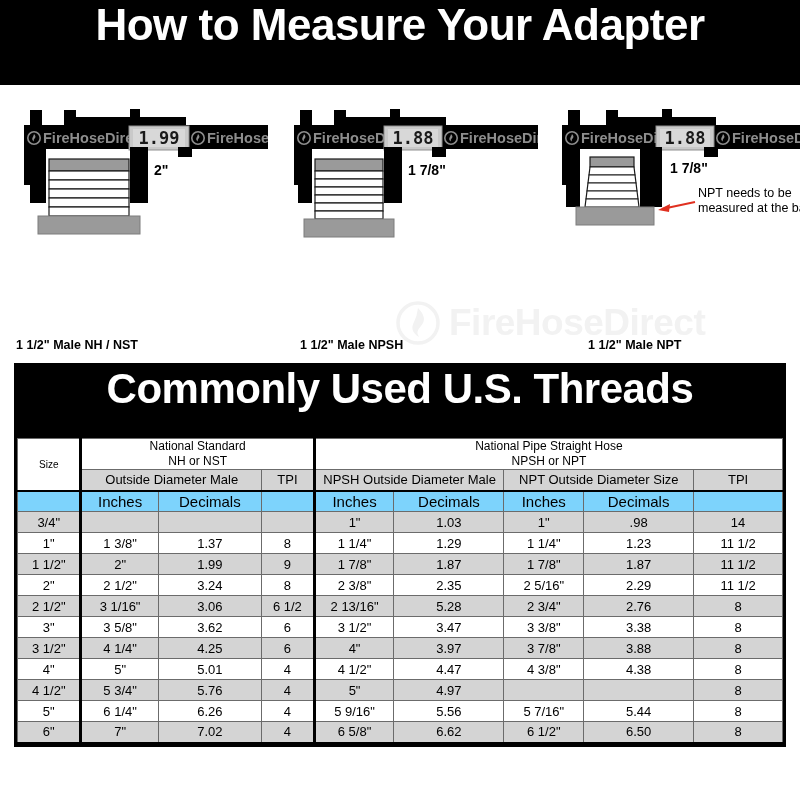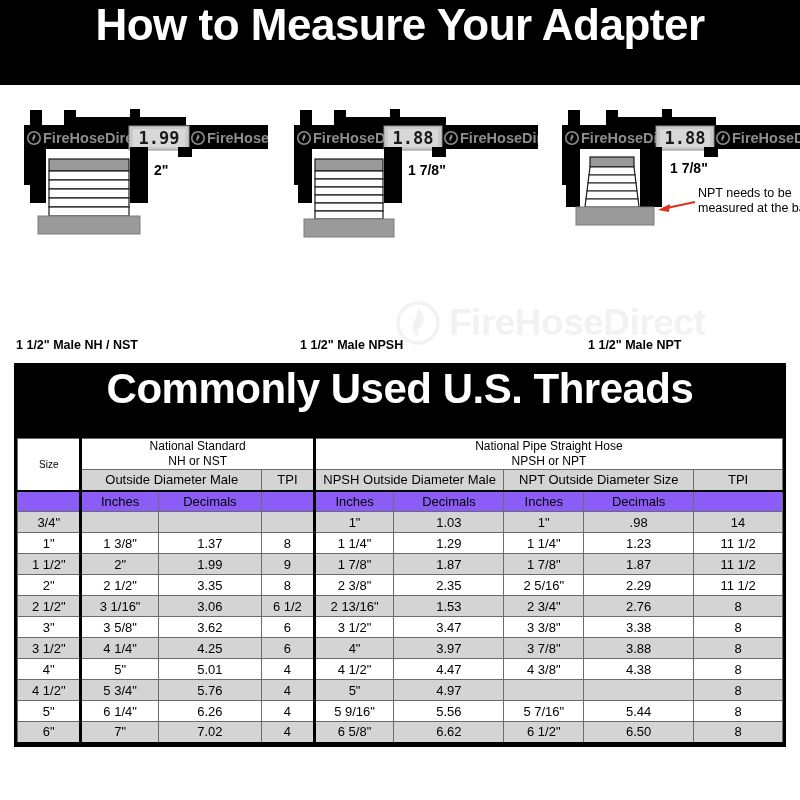--- a/index.html
+++ b/index.html
@@ -83,21 +83,21 @@
   table.threads th, table.threads td {
     border: 1px solid #6b6b6b;
     text-align: center;
     vertical-align: middle;
     padding: 0;
     height: 21px;
     font-weight: normal;
   }
   th.grp { background:#ffffff; font-size: 12px; height: 44px; line-height: 1.25; }
   th.sub { background:#d4d4d4; font-size: 13px; height: 24px; }
-  th.subsub { background:#8b5cf6; font-size: 13px; height: 24px; }
+  th.subsub { background:#7dd3fc; font-size: 15px; height: 24px; }
   th.size-head { background:#ffffff; font-weight: bold; font-size: 10px; }
   td.size { font-weight: bold; }
   tr.shade td { background: #d4d4d4; }
   tr.plain td { background: #ffffff; }
   
   .sep-left { border-left: 3px solid #000 !important; }
   .row-top-thick td, .row-top-thick th { border-top: 2px solid #000 !important; }
   .tbl-bottom td { border-bottom: 2px solid #000 !important; }
 </style>
 </head>
@@ -336,35 +336,35 @@
             <td>9</td>
             <td class=" sep-left">1 7/8"</td>
             <td>1.87</td>
             <td>1 7/8"</td>
             <td>1.87</td>
             <td>11 1/2</td>
           </tr>
           <tr class="plain">
             <td class="size">2"</td>
             <td class=" sep-left">2 1/2"</td>
-            <td>3.35</td>
+            <td>3.24</td>
             <td>8</td>
             <td class=" sep-left">2 3/8"</td>
             <td>2.35</td>
             <td>2 5/16"</td>
             <td>2.29</td>
             <td>11 1/2</td>
           </tr>
           <tr class="shade">
             <td class="size">2 1/2"</td>
             <td class=" sep-left">3 1/16"</td>
             <td>3.06</td>
             <td>6 1/2</td>
             <td class=" sep-left">2 13/16"</td>
-            <td>1.53</td>
+            <td>5.28</td>
             <td>2 3/4"</td>
             <td>2.76</td>
             <td>8</td>
           </tr>
           <tr class="plain">
             <td class="size">3"</td>
             <td class=" sep-left">3 5/8"</td>
             <td>3.62</td>
             <td>6</td>
             <td class=" sep-left">3 1/2"</td>

